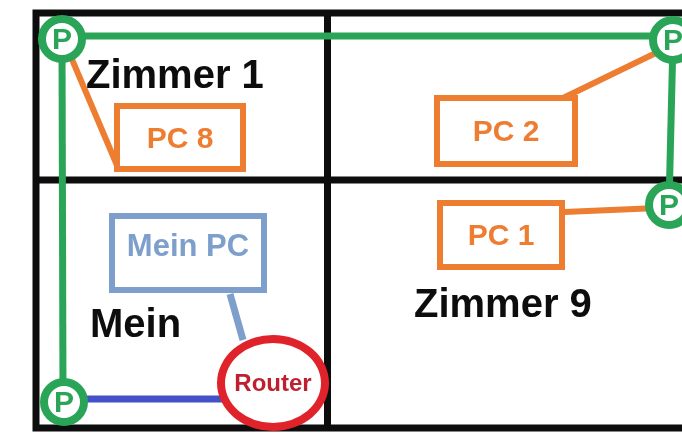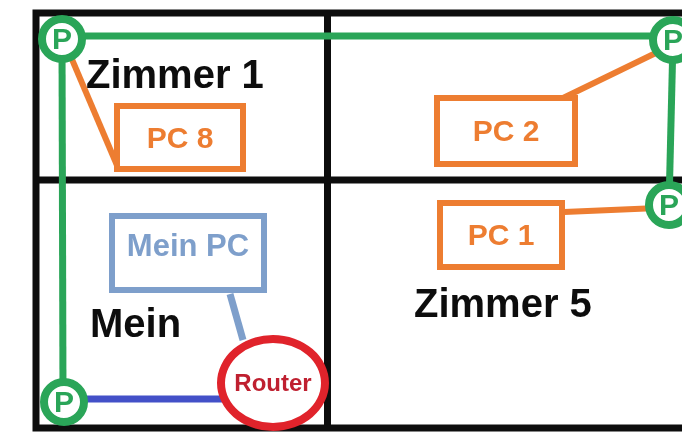--- a/index.html
+++ b/index.html
@@ -109,21 +109,21 @@
     <line class="cable-orange" x1="44" y1="50" x2="95" y2="170"></line>
     <line class="cable-orange" x1="537" y1="99" x2="640" y2="49"></line>
     <line class="cable-orange" x1="540" y1="212" x2="634" y2="208"></line>
 
     <line class="cable-steel" x1="206" y1="294" x2="219" y2="340"></line>
 
     <line class="cable-royal" x1="56" y1="399" x2="205" y2="399"></line>
   </svg>
 
   <div class="room-label lbl-zimmer1">Zimmer 1</div>
-  <div class="room-label lbl-zimmer3">Zimmer 5</div>
+  <div class="room-label lbl-zimmer3">Zimmer 9</div>
   <div class="room-label lbl-flur">Mein</div>
 
   <div class="pc-box box-pc1">
     <span>PC 8</span>
   </div>
   <div class="pc-box box-pc2">
     <span>PC 2</span>
   </div>
   <div class="pc-box box-pc3">
     <span>PC 1</span>

